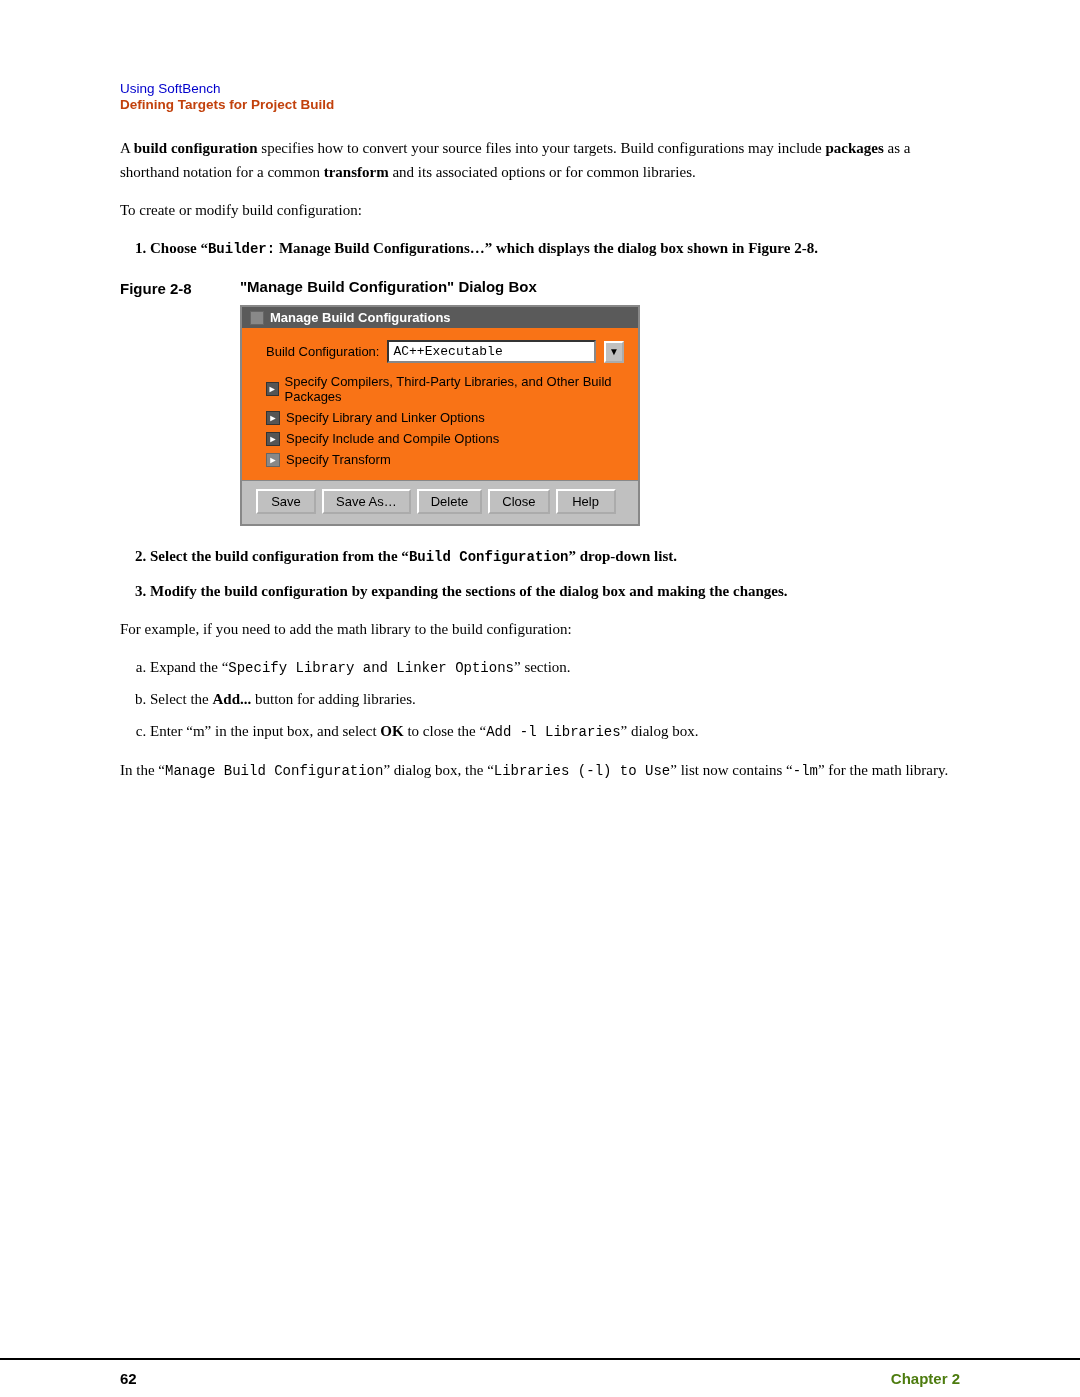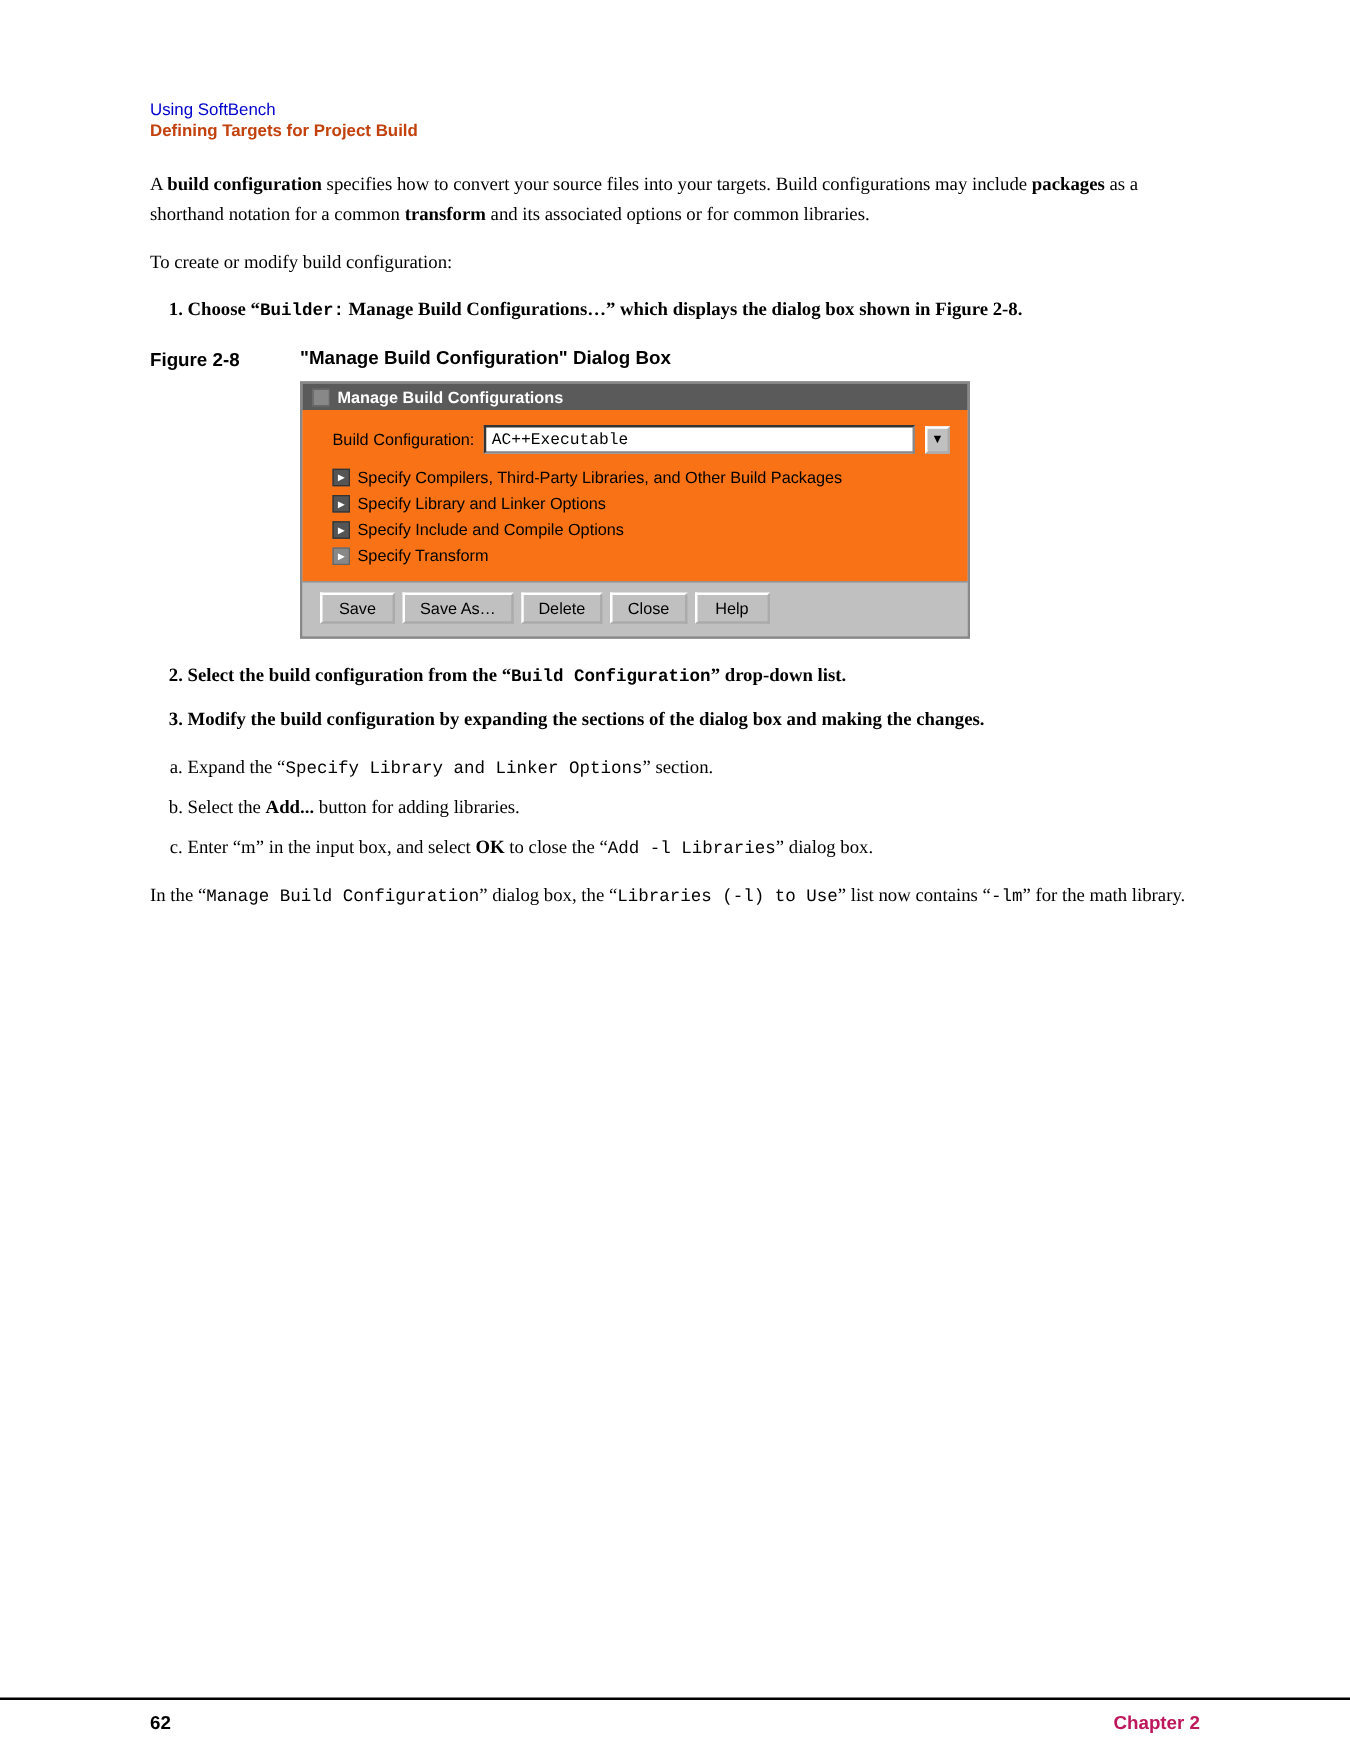--- a/index.html
+++ b/index.html
@@ -101,21 +101,21 @@
       font-size: 15px;
       font-weight: bold;
       font-family: Arial, sans-serif;
       margin-bottom: 10px;
     }
 
     
     .dialog-box {
       border: 2px solid #888888;
       background: #c0c0c0;
-      width: 536px;
+      width: 400px;
       font-family: Arial, sans-serif;
       font-size: 13px;
     }
     .dialog-titlebar {
       background: #5a5a5a;
       color: #ffffff;
       padding: 3px 8px;
       font-size: 13px;
       font-weight: bold;
       display: flex;
@@ -235,21 +235,21 @@
     }
     .footer-page-num {
       font-size: 15px;
       font-weight: bold;
       font-family: Arial, sans-serif;
     }
     .footer-chapter {
       font-size: 15px;
       font-weight: bold;
       font-family: Arial, sans-serif;
-      color: #be185d;
+      color: #4d7c0f;
     }
 
     .inline-code {
       font-family: Courier New, Courier, monospace;
       font-size: 14px;
     }
   </style>
 </head>
 <body>
 
@@ -329,20 +329,21 @@
       <li>
         Select the build configuration from the “<span class="inline-code">Build Configuration</span>”
         drop-down list.
       </li>
       <li>
         Modify the build configuration by expanding the sections of the dialog
         box and making the changes.
       </li>
     </ol>
 
+    <p class="body-text">For example, if you need to add the math library to the build configuration:</p>
 
     <ol class="sub-list">
       <li>
         Expand the “<span class="inline-code">Specify Library and Linker Options</span>” section.
       </li>
       <li>
         Select the <b>Add...</b> button for adding libraries.
       </li>
       <li>
         Enter “m” in the input box, and select <b>OK</b> to close the “<span class="inline-code">Add -l

